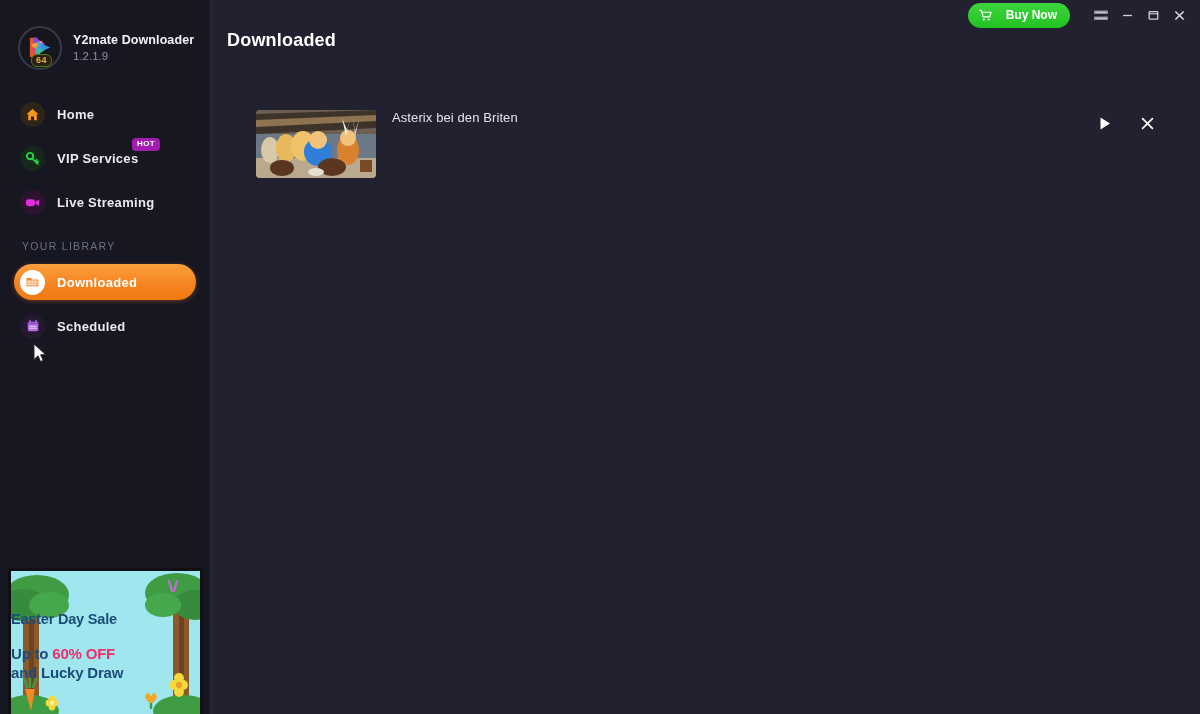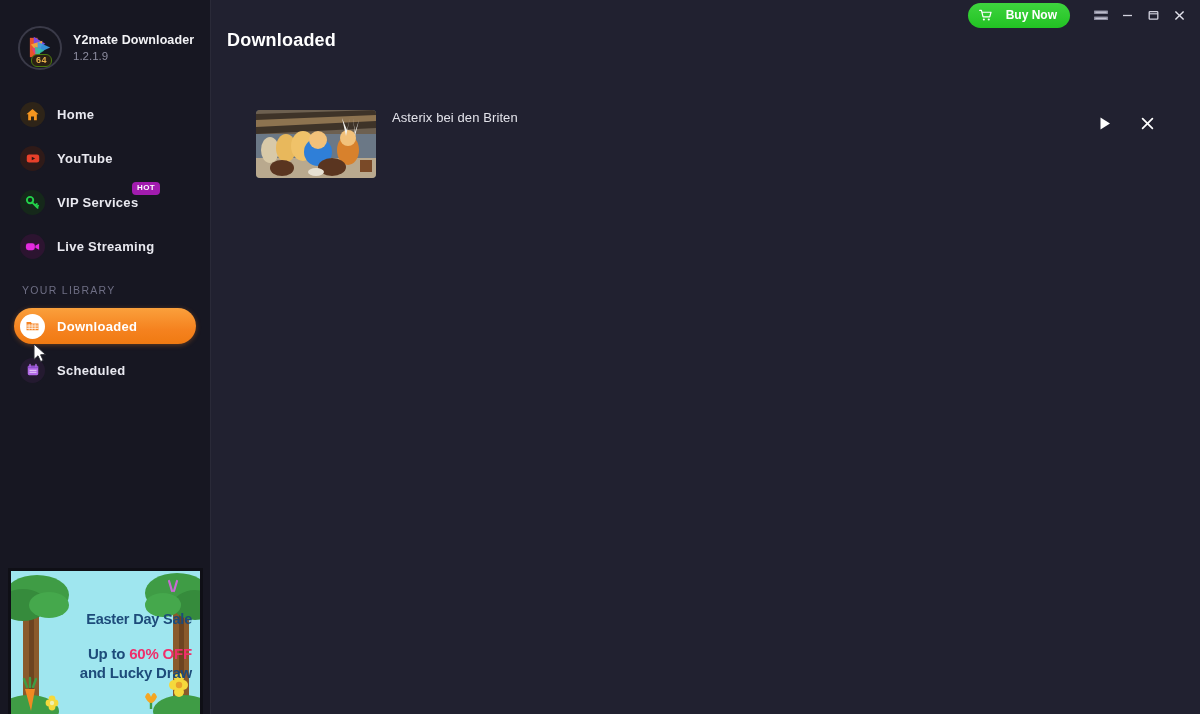--- a/index.html
+++ b/index.html
@@ -121,21 +121,21 @@
     position:absolute;
     left:8px; bottom:0;
     width:195px; height:146px;
     background:#9fe6ef;
     border:3px solid #0f0f16;
     border-bottom:none;
     overflow:hidden;
     cursor:pointer;
   }
   .promo-inner { position:absolute; inset:0; }
-  .promo-text { position:absolute; left:0; right:8px; top:40px; text-align:right; }
+  .promo-text { position:absolute; left:0; right:8px; top:40px; text-align:left; }
   .promo-l1 {
     color:#1d4b7a; font-size:14.5px; font-weight:bold; letter-spacing:-0.2px;
   }
   .promo-l2 {
     margin-top:18px;
     color:#1d4b7a; font-size:15px; font-weight:bold; letter-spacing:-0.2px;
   }
   .promo-l2 .off { color:#ef2f6b; }
   .promo-l3 {
     margin-top:2px;
@@ -246,30 +246,20 @@
       <div class="nav-item">
         <span class="ico">
           <span class="ico-bg" style="background:#2e2418;"></span>
           <svg width="15" height="15" viewBox="0 0 16 16">
             <path d="M8 2 L14.5 7.6 L12.6 7.6 L12.6 14 L9.6 14 L9.6 10 L6.4 10 L6.4 14 L3.4 14 L3.4 7.6 L1.5 7.6 Z" fill="#f5951f"></path>
           </svg>
         </span>
         <span class="lbl">Home</span>
       </div>
 
-      <div class="nav-item">
-        <span class="ico">
-          <span class="ico-bg" style="background:#2f1a18;"></span>
-          <svg width="16" height="16" viewBox="0 0 18 18">
-            <rect x="2" y="5" width="14" height="9" rx="2.6" fill="#e8402a"></rect>
-            <path d="M7.6 7.6 L11.4 9.5 L7.6 11.4 Z" fill="#2b1412"></path>
-          </svg>
-        </span>
-        <span class="lbl">YouTube</span>
-      </div>
 
       <div class="nav-item">
         <span class="ico">
           <span class="ico-bg" style="background:#15281a;"></span>
           <svg width="15" height="15" viewBox="0 0 16 16">
             <circle cx="5.4" cy="5.4" r="3.4" fill="none" stroke="#23d34a" stroke-width="2"></circle>
             <path d="M7.6 7.8 L13.5 13.7 M11 11.1 L12.6 9.6 M12.6 12.8 L14 11.4" stroke="#23d34a" stroke-width="2" fill="none" stroke-linecap="round"></path>
           </svg>
         </span>
         <span class="lbl">VIP Services</span>

